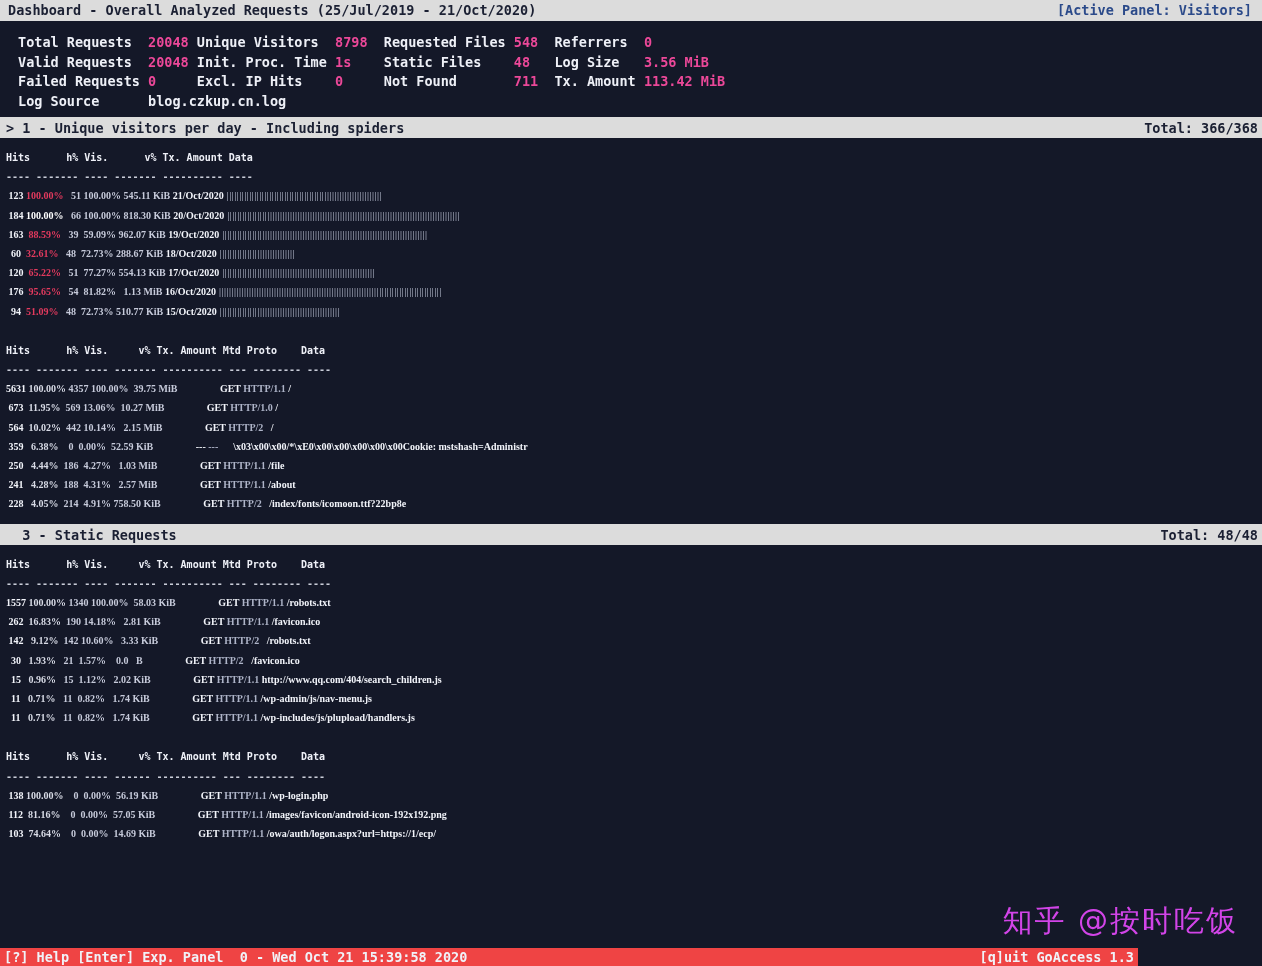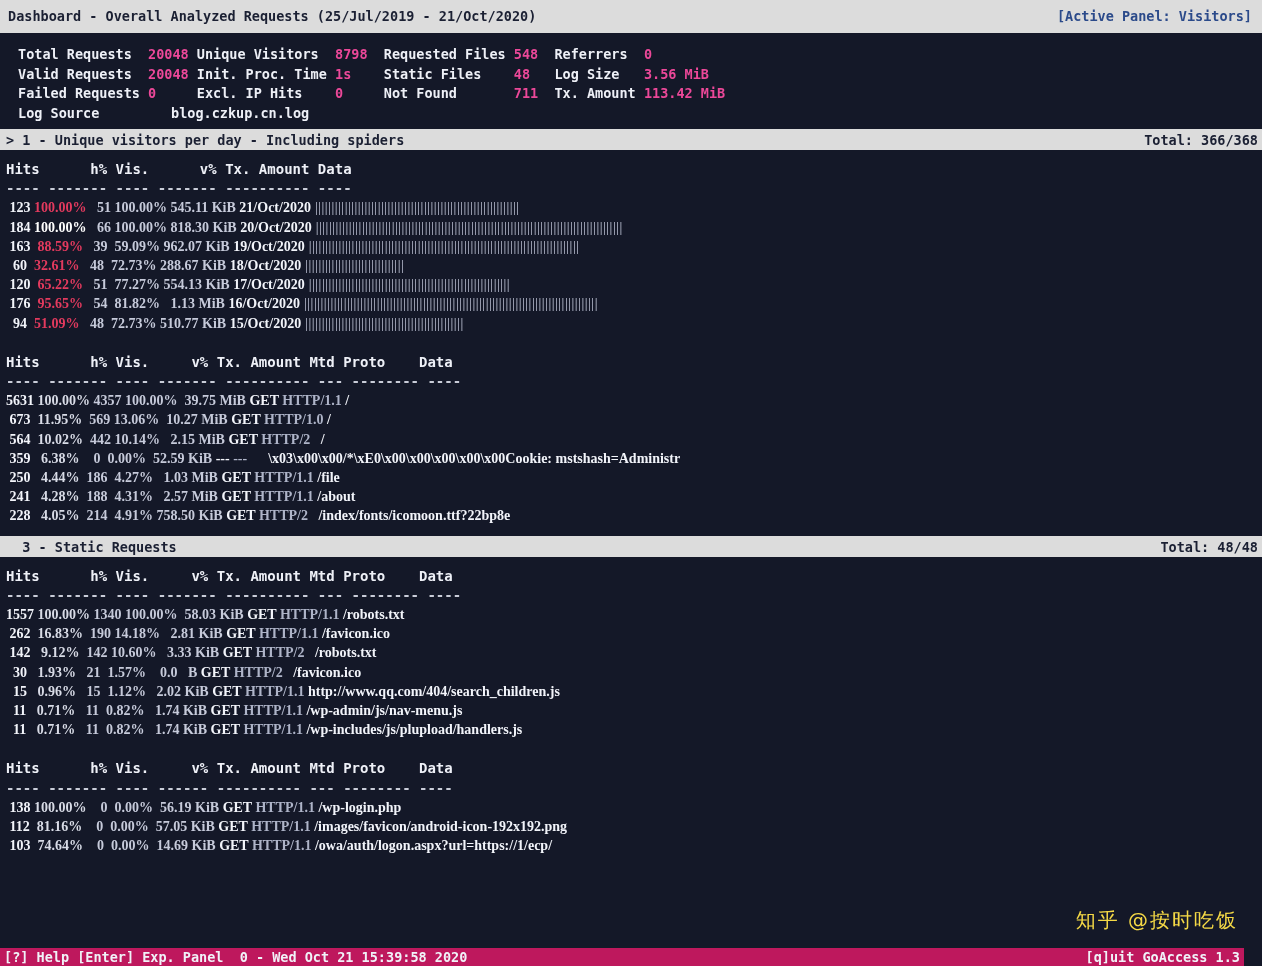--- a/index.html
+++ b/index.html
@@ -10,21 +10,21 @@
     font-size:13.5px;
     line-height:19px;
     color:#e8eaf2;
     overflow:hidden;
     position:relative;
     -webkit-font-smoothing:none;
   }
 
   
   .titlebar{
-    height:33px;
+    height:21px;
     background:#dcdcdc;
     color:#1b2033;
     display:flex;
     align-items:center;
     justify-content:space-between;
     padding:0 10px 0 8px;
     font-weight:bold;
     font-size:13.5px;
     letter-spacing:0px;
     box-sizing:border-box;
@@ -35,21 +35,21 @@
   
   .metrics{
     padding:12px 0 6px 18px;
     white-space:pre;
     font-weight:bold;
     font-size:13.5px;
     line-height:19.5px;
   }
   .metrics .lbl{color:#eef0f7;}
   .metrics .val{color:#ec4899;}
-  .metrics .src{color:#eef0f7;font-weight:bold;margin-left:23px;}
+  .metrics .src{color:#eef0f7;font-weight:bold;}
 
   
   .panelbar{
     height:21px;
     background:#dcdcdc;
     color:#1b2033;
     display:flex;
     align-items:flex-end;
     justify-content:space-between;
     padding:0 4px 0 6px;
@@ -57,68 +57,68 @@
     font-size:13.5px;
     box-sizing:border-box;
     white-space:pre;
   }
   .panelbar .ptitle{white-space:pre;}
   .panelbar .ptotal{white-space:pre;}
 
   .panelbody{
     padding:10px 0 0 6px;
     white-space:pre;
-    font-size:14px;
+    font-size:10px;
     line-height:19.2px;
   }
   .colhdr{color:#eef0f7;font-weight:bold;white-space:pre;}
   .dashes{color:#c9ccd8;font-weight:bold;white-space:pre;letter-spacing:0;}
   .row{white-space:pre;font-weight:bold;position:relative;font-family:Liberation Serif, serif;}
   .c-hits{color:#f2f4fa;}
   .c-pct-red{color:#e33a5e;}
   .c-pct-white{color:#ffffff;}
   .c-pct{color:#d8dbe6;}
   .c-vis{color:#c6cada;}
   .c-vpct{color:#c6cada;}
   .c-tx{color:#c6cada;}
-  .c-mtd{color:#f2f4fa;}
+  .c-mtd{color:#f2f4fa;margin-left:40px;}
   .c-proto{color:#aeb4c8;}
   .c-data{color:#f2f4fa;}
   .c-date{color:#f2f4fa;}
   .bar{color:#c3c8da;letter-spacing:0.5px;font-weight:normal;}
 
   .spacer{height:10px;}
 
   
   .statusbar{
     position:absolute;
     left:0;bottom:0;
-    width:1244px;
+    width:1138px;
     height:18px;
     display:flex;
     align-items:center;
     justify-content:space-between;
     padding:0 4px 0 4px;
     box-sizing:border-box;
     font-weight:bold;
     font-size:13.5px;
     white-space:pre;
     color:#f0f2f8;
-    background:#be185d;
+    background:#ef4444;
   }
   .statusbar .right{color:#f0f2f8;}
 
   
   .watermark{
     position:absolute;
     right:24px;
     bottom:36px;
     font-family:"DejaVu Sans","Liberation Sans",sans-serif;
-    font-size:20px;
-    color:#fde047;
+    font-size:30px;
+    color:#d946ef;
     letter-spacing:2px;
     opacity:0.97;
     pointer-events:none;
     white-space:nowrap;
   }
 </style>
 </head>
 <body>
 
 <div class="titlebar">

